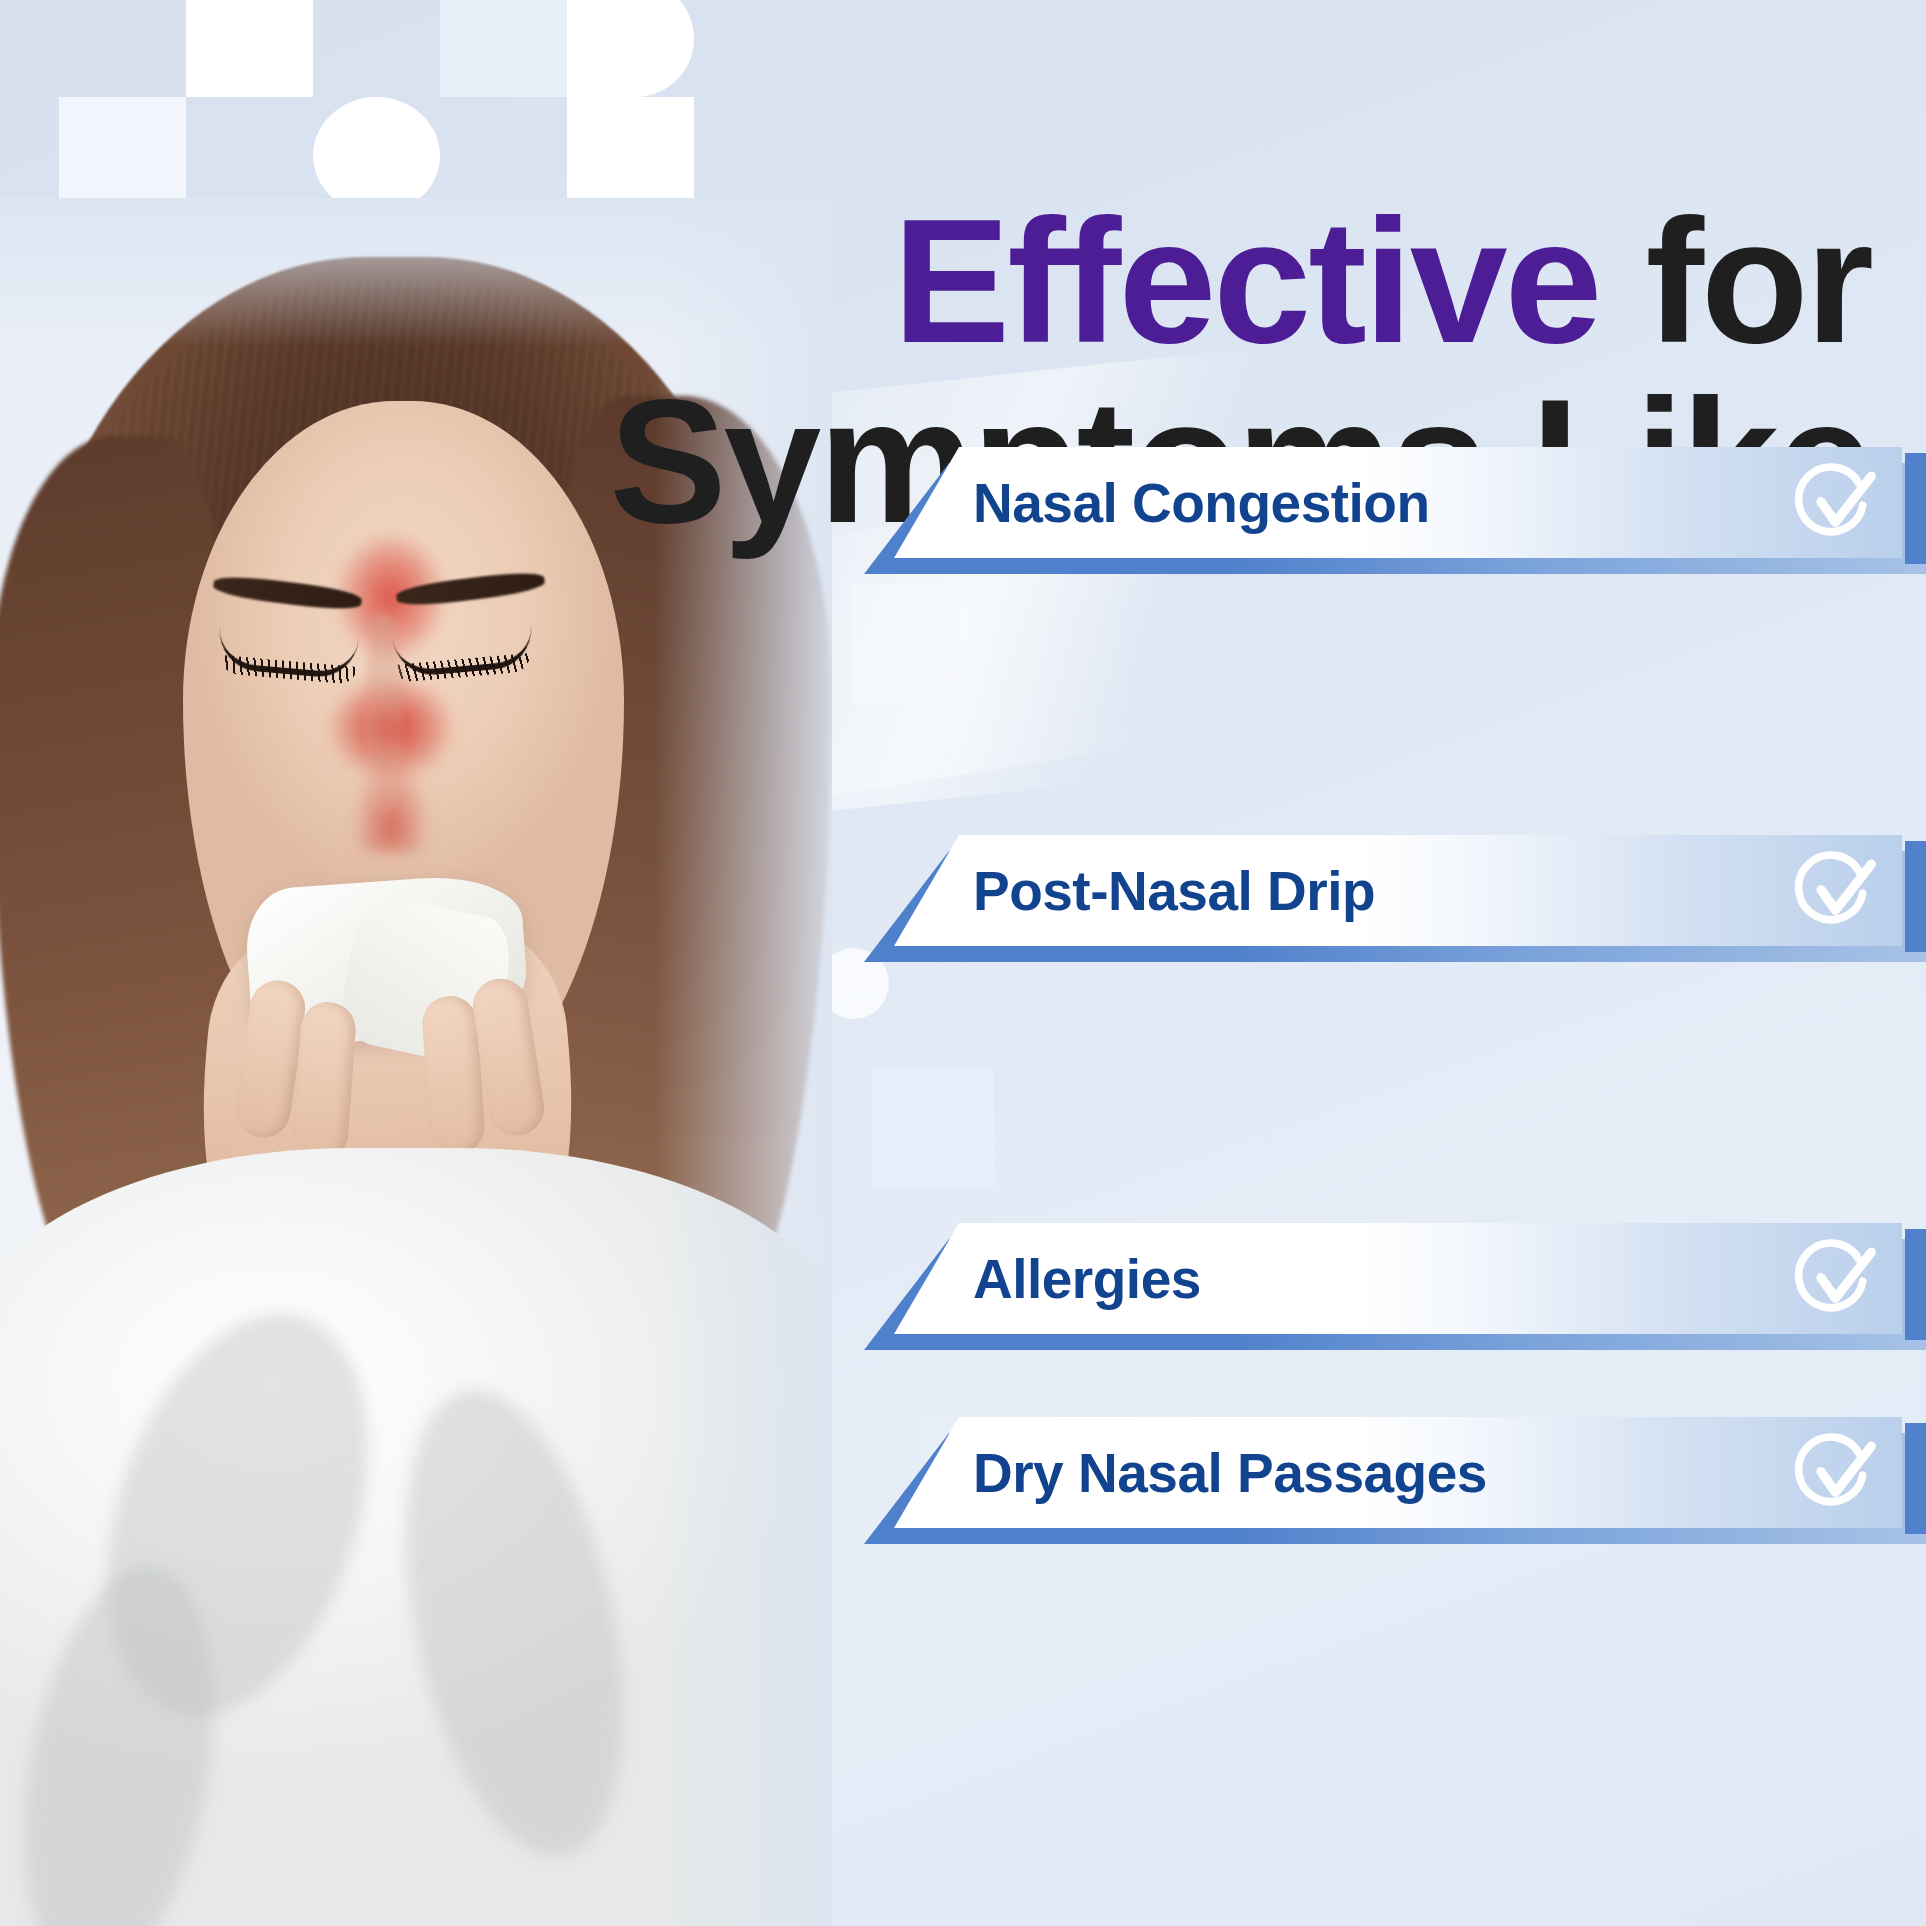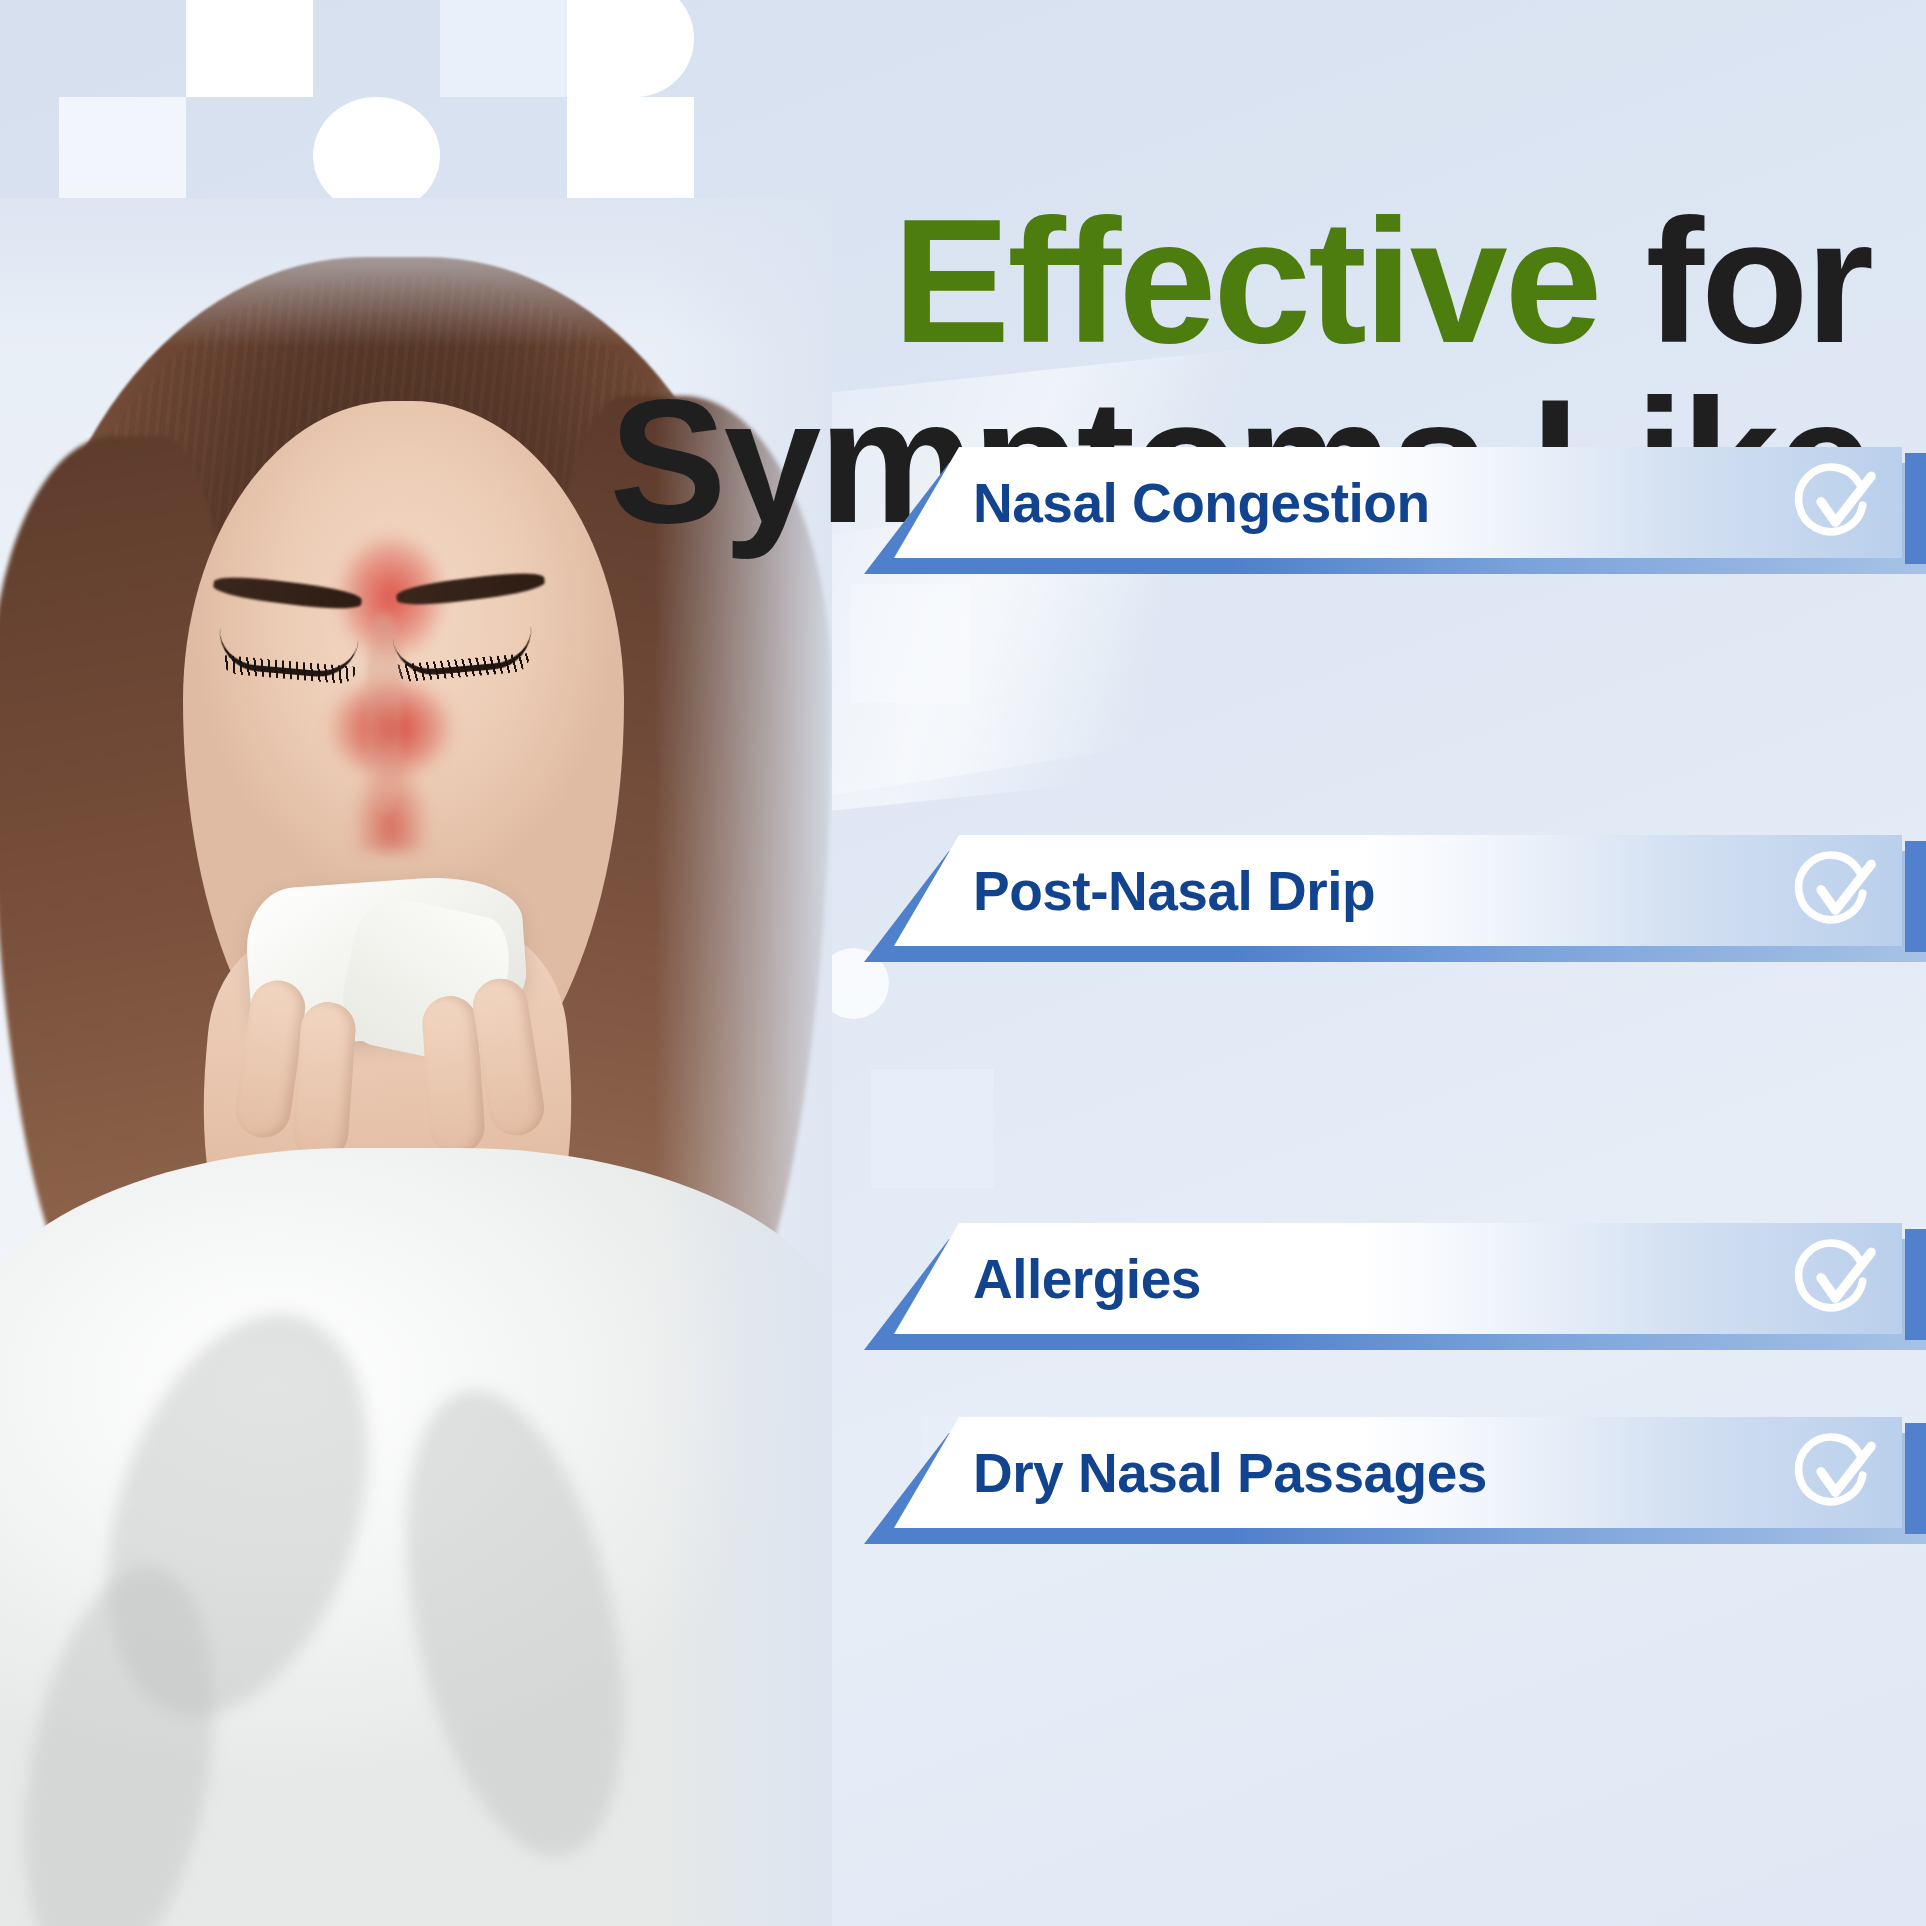--- a/index.html
+++ b/index.html
@@ -186,21 +186,21 @@
   
   .headline{
     position:absolute;left:465px;top:77px;width:1406px;
     text-align:right;
     font-size:176px;
     line-height:.98;
     font-weight:800;
     letter-spacing:-3px;
     color:#1f1f1f;
   }
-  .headline .hl-accent{color:#4d7c0f;}
+  .headline .hl-accent{color:#4c1d95;}
   .hl-l1{display:block;}
   .hl-l2{display:block;margin-top:8px;}
 
   
   .banner-list{
     position:absolute;left:842px;top:447px;width:1085px;height:1479px;
   }
   .banner{
     position:absolute;left:12px;width:1085px;height:127px;
   }

